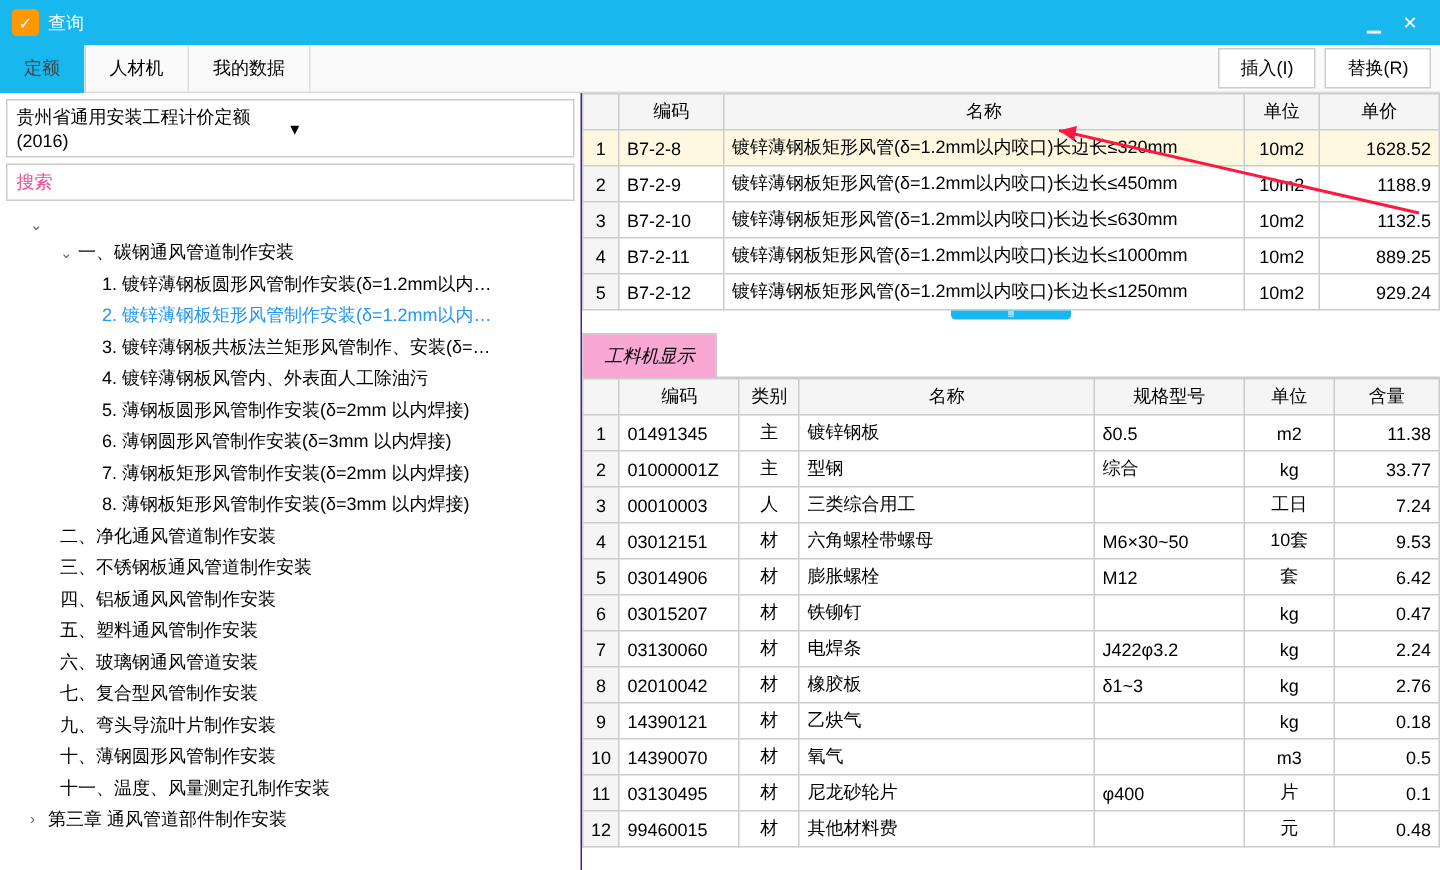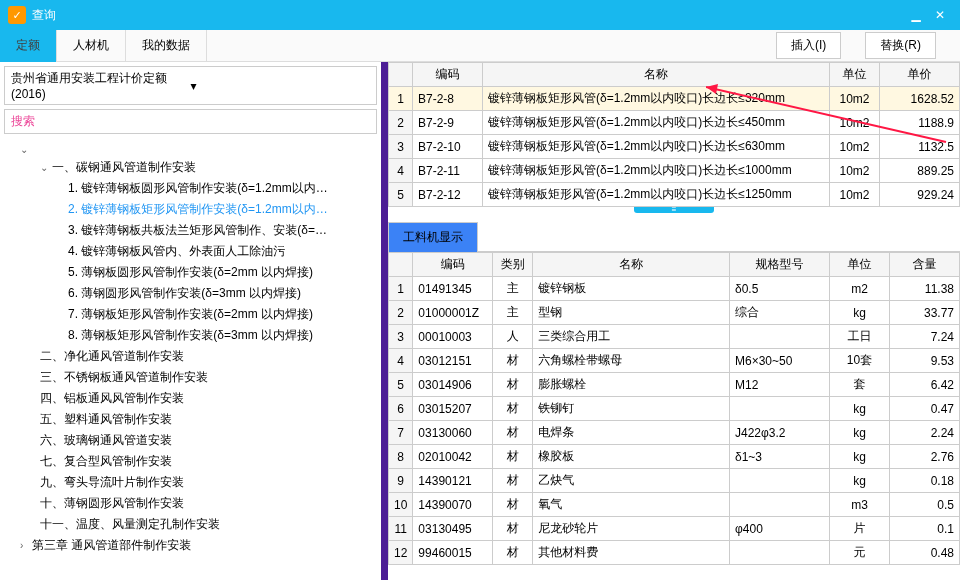--- a/index.html
+++ b/index.html
@@ -5,23 +5,23 @@
 * { box-sizing: border-box; margin: 0; padding: 0; }
 body { font-family: "Microsoft YaHei", sans-serif; font-size: 12px; background: #fff; width: 960px; height: 580px; overflow: hidden; position: relative; }
 .titlebar { background: #18b8ee; color: #fff; height: 30px; display: flex; align-items: center; padding: 0 8px; }
 .titlebar .logo { width: 18px; height: 18px; background: #ff9800; border-radius: 3px; display: flex; align-items: center; justify-content: center; margin-right: 6px; font-size: 11px; color: #fff; }
 .titlebar .title { flex: 1; }
 .titlebar .winbtn { width: 24px; height: 20px; display: flex; align-items: center; justify-content: center; cursor: pointer; }
 .toolbar { background: #fafafa; height: 32px; display: flex; align-items: center; border-bottom: 1px solid #ddd; }
 .tab { padding: 0 16px; height: 32px; display: flex; align-items: center; cursor: pointer; border-right: 1px solid #ddd; }
 .tab.active { background: #18b8ee; color: #404040; }
 .toolbar .spacer { flex: 1; }
-.toolbar .btn { border: 1px solid #ccc; padding: 4px 14px; margin-right: 24px; background: #fff; cursor: pointer; }
+.toolbar .btn { border: 1px solid #ccc; padding: 4px 14px; margin-right: 6px; background: #fff; cursor: pointer; }
 .main { display: flex; height: calc(580px - 62px); }
-.left { width: 388px; border-right: 7px solid #4c1d95; display: flex; flex-direction: column; }
+.left { width: 388px; border-right: 1px solid #4c1d95; display: flex; flex-direction: column; }
 .combo { border: 1px solid #ccc; margin: 4px; padding: 3px 6px; display: flex; align-items: center; }
 .combo span { flex: 1; }
 .search { border: 1px solid #ccc; margin: 0 4px 4px; padding: 3px 6px; color: #ec4899; }
 .tree { flex: 1; overflow: auto; padding: 4px 0; }
 .tnode { padding: 2px 0 2px 20px; white-space: nowrap; cursor: pointer; display: flex; align-items: center; }
 .tnode.l1 { padding-left: 20px; }
 .tnode.l2 { padding-left: 40px; }
 .tnode.l3 { padding-left: 68px; }
 .tnode .chev { display: inline-block; width: 12px; font-size: 10px; color: #666; }
 .tnode.selected { color: #2196f3; }
@@ -30,21 +30,21 @@
 .grid th, .grid td { border: 1px solid #ccc; padding: 3px 5px; font-size: 12px; text-align: left; vertical-align: middle; }
 .grid th { background: #f5f5f5; text-align: center; font-weight: normal; }
 .grid .rownum { background: #f5f5f5; text-align: center; width: 24px; }
 .grid .selrow td { background: #fff8e1; }
 .grid .num { text-align: right; }
 .grid .ctr { text-align: center; }
 .upper { flex: 0 0 auto; position: relative; }
 .splitbar { height: 6px; background: #18b8ee; margin: 0 auto; width: 80px; border-radius: 0 0 3px 3px; text-align: center; color: #fff; font-size: 8px; line-height: 6px; }
 .subtabs { display: flex; border-bottom: 1px solid #ccc; margin-top: 8px; }
 .subtab { padding: 6px 14px; cursor: pointer; border: 1px solid transparent; border-bottom: none; }
-.subtab.active { border-color: #ccc; background: #3b82f6; position: relative; top: 1px; }
+.subtab.active { border-color: #ccc; background: #f9a8d4; position: relative; top: 1px; font-style: italic; }
 .lower { flex: 1; overflow: auto; }
 .arrow { position: absolute; pointer-events: none; }
 </style>
 </head>
 <body>
 
 <div class="titlebar">
   <div class="logo">✓</div>
   <div class="title">查询</div>
   <div class="winbtn">▁</div>

